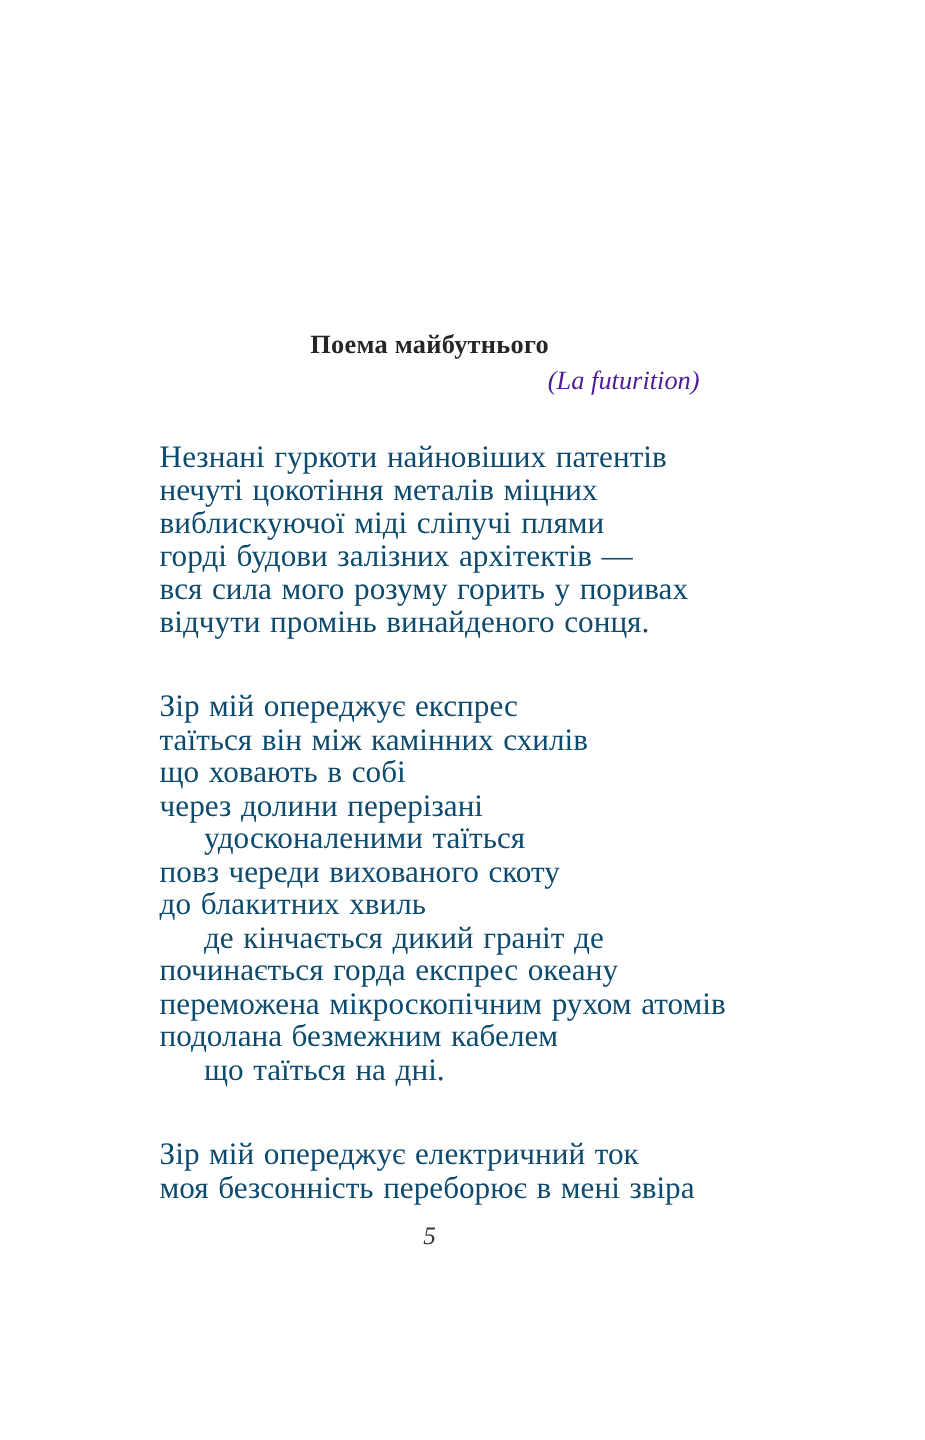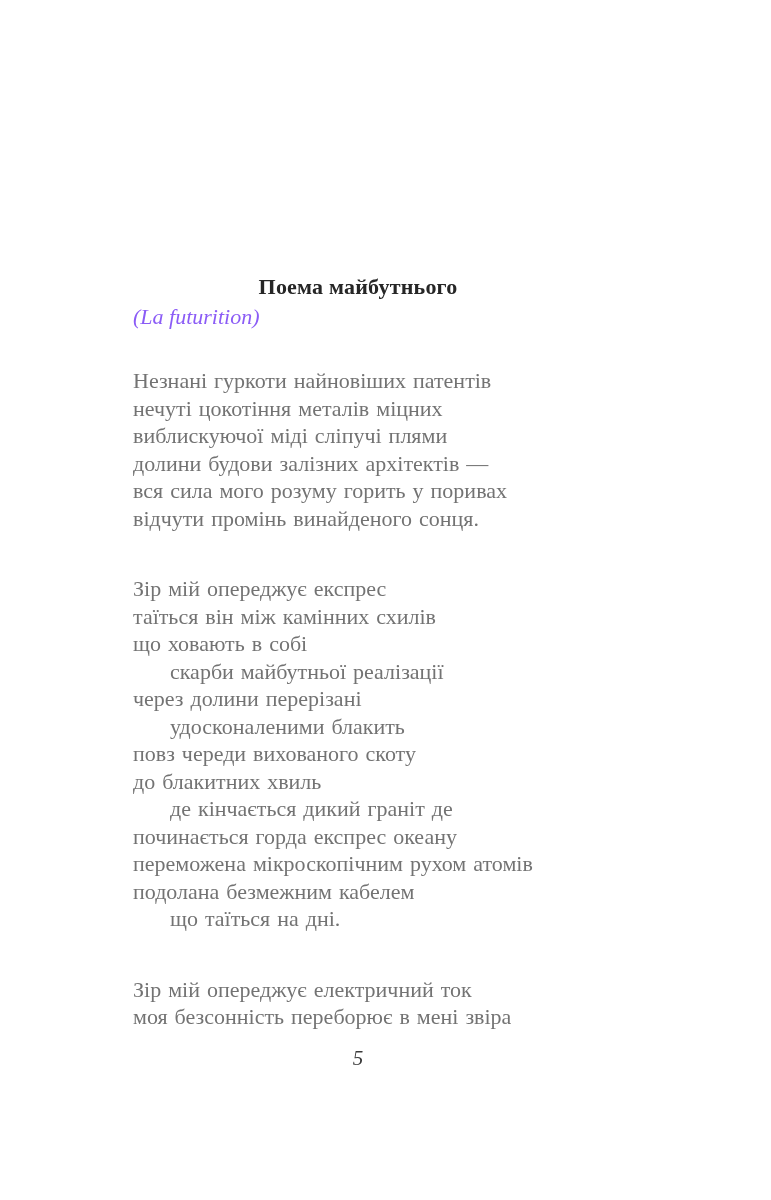--- a/index.html
+++ b/index.html
@@ -29,41 +29,41 @@
   }
   .poem-title {
     text-align: center;
     font-weight: bold;
     font-size: 22px;
     line-height: 30px;
     color: #262626;
     letter-spacing: 0.2px;
   }
   .poem-subtitle {
-    text-align: left;
+    text-align: right;
     font-style: italic;
     font-size: 22px;
     line-height: 30px;
-    color: #8b5cf6;
+    color: #4c1d95;
   }
   .poem-body {
     margin-top: 35px;
   }
   .stanza {
     margin-top: 43px;
   }
   .stanza:first-child {
     margin-top: 0;
   }
   .line {
-    font-size: 22px;
+    font-size: 26px;
     line-height: 27.5px;
     white-space: nowrap;
     word-spacing: 1.5px;
-    color: #737373;
+    color: #0c4a6e;
   }
   .line.indent {
     padding-left: 37px;
   }
   .page-number {
     margin-top: 14px;
     text-align: center;
     font-style: italic;
     font-size: 21px;
     line-height: 27px;
@@ -75,31 +75,30 @@
 
 <div class="page">
   <div class="content">
     <div class="poem-title">Поема майбутнього</div>
     <div class="poem-subtitle">(La futurition)</div>
     <div class="poem-body">
         <div class="stanza">
           <div class="line">Незнані гуркоти найновіших патентів</div>
           <div class="line">нечуті цокотіння металів міцних</div>
           <div class="line">виблискуючої міді сліпучі плями</div>
-          <div class="line">долини будови залізних архітектів —</div>
+          <div class="line">горді будови залізних архітектів —</div>
           <div class="line">вся сила мого розуму горить у поривах</div>
           <div class="line">відчути промінь винайденого сонця.</div>
         </div>
         <div class="stanza">
           <div class="line">Зір мій опереджує експрес</div>
           <div class="line">таїться він між камінних схилів</div>
           <div class="line">що ховають в собі</div>
-          <div class="line indent">скарби майбутньої реалізації</div>
           <div class="line">через долини перерізані</div>
-          <div class="line indent">удосконаленими блакить</div>
+          <div class="line indent">удосконаленими таїться</div>
           <div class="line">повз череди вихованого скоту</div>
           <div class="line">до блакитних хвиль</div>
           <div class="line indent">де кінчається дикий граніт де</div>
           <div class="line">починається горда експрес океану</div>
           <div class="line">переможена мікроскопічним рухом атомів</div>
           <div class="line">подолана безмежним кабелем</div>
           <div class="line indent">що таїться на дні.</div>
         </div>
         <div class="stanza">
           <div class="line">Зір мій опереджує електричний ток</div>

